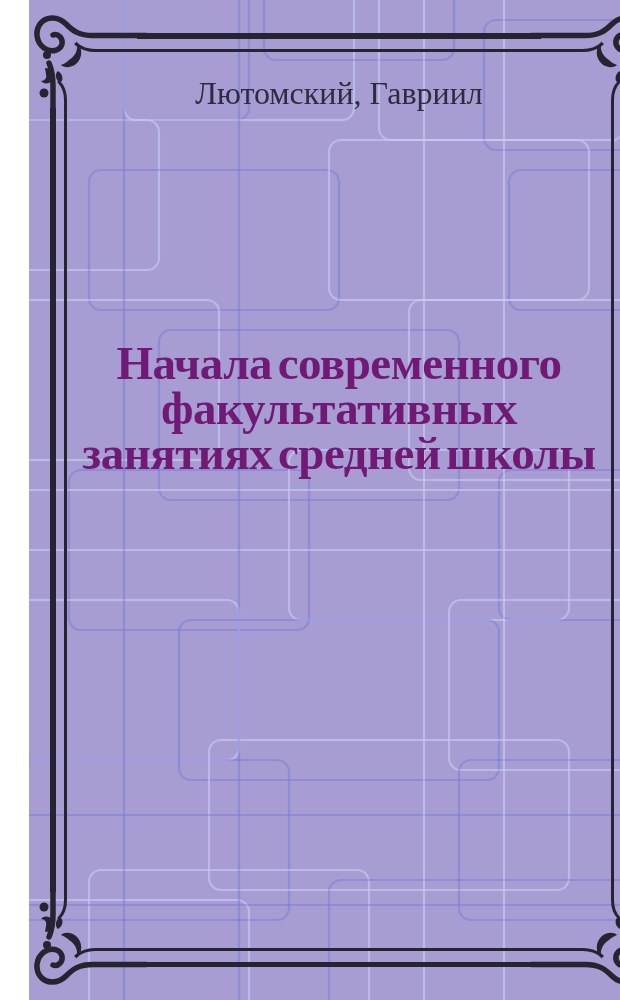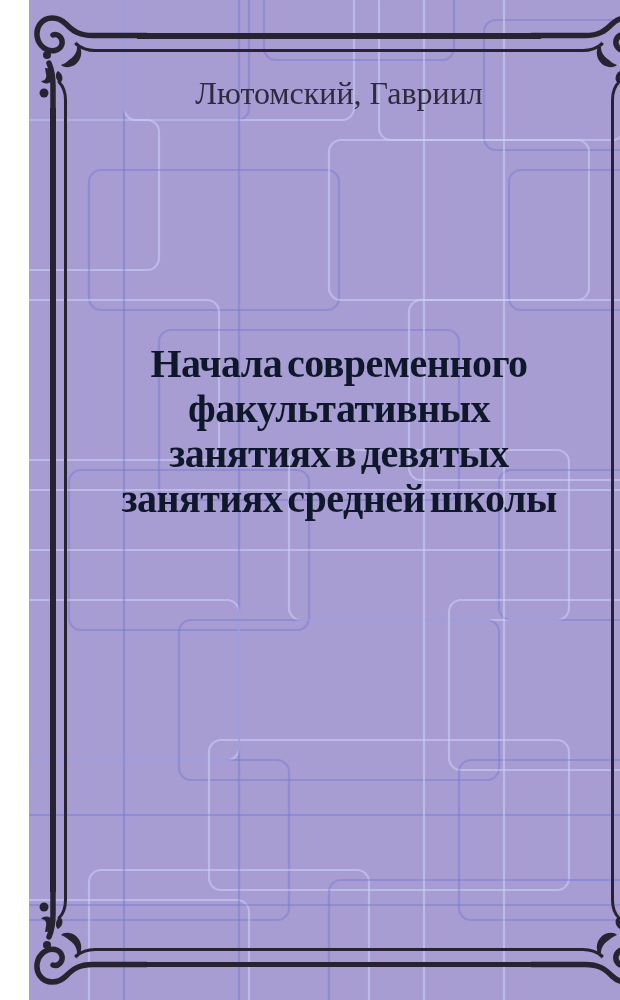--- a/index.html
+++ b/index.html
@@ -36,22 +36,22 @@
   .corner-bl{bottom:0;left:0;transform:scaleY(-1);}
   .corner-br{bottom:0;right:0;transform:scale(-1,-1);}
   
   .author{
     position:absolute;top:74px;left:60px;right:60px;
     text-align:center;color:#2e2a3f;
     font-size:32px;line-height:39px;font-weight:400;
   }
   .title{
     position:absolute;top:341px;left:40px;right:40px;
-    text-align:center;color:#0f172a;
-    font-size:40px;line-height:45px;font-weight:700;
+    text-align:center;color:#701a75;
+    font-size:47px;line-height:45px;font-weight:700;
     word-spacing:-0.12em;letter-spacing:-0.5px;
   }
 </style>
 </head>
 <body>
 
 <div class="card">
 
   <svg class="bg-pattern" viewBox="0 0 620 1000" preserveAspectRatio="none" aria-hidden="true">
     <rect class="pl" x="-40" y="-60" width="260" height="180" rx="12"></rect>
@@ -129,17 +129,16 @@
     </div>
   </div>
 
   <div class="author">
     <div>Лютомский, Гавриил</div>
   </div>
 
   <div class="title">
     <div>Начала современного</div>
     <div>факультативных</div>
-    <div>занятиях в девятых</div>
     <div>занятиях средней школы</div>
   </div>
 
 </div>
 
 </body></html>

